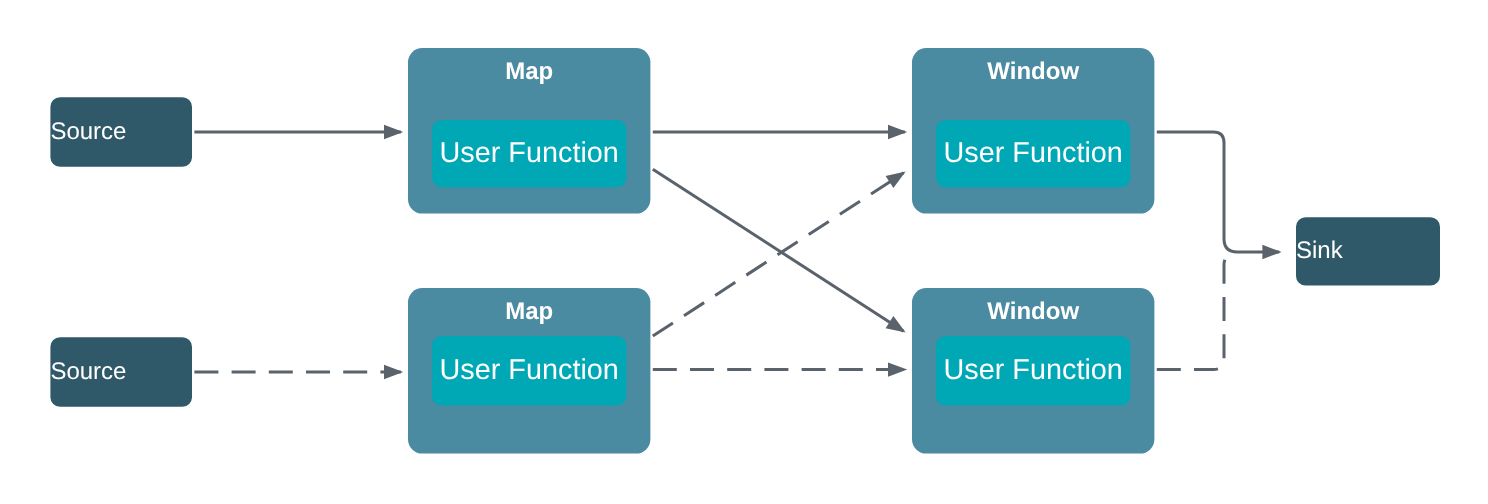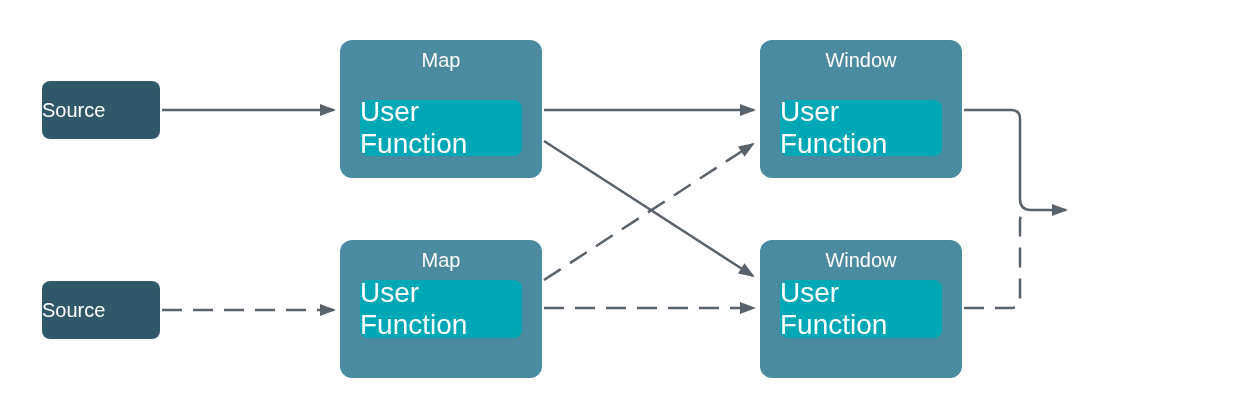--- a/index.html
+++ b/index.html
@@ -34,27 +34,28 @@
   }
   .node.operator{
     background:var(--node-medium);
     border-radius:12px;
   }
   .op-title{
     text-align:center;
     padding-top:9px;
     font-size:20px;
     color:var(--text);
+    font-weight:bold;
   }
   .uf{
     position:absolute;
     background:var(--node-accent);
     border-radius:8px;
     display:flex;align-items:center;justify-content:center;
-    font-size:28px;
+    font-size:24px;
     color:var(--text);
   }
   
   #source-top{left:42px;top:81px;width:118px;height:58px;}
   #source-bottom{left:42px;top:281px;width:118px;height:58px;}
   #map-top{left:340px;top:40px;width:202px;height:138px;}
   #map-top .uf{left:20px;top:60px;width:162px;height:56px;}
   #map-bottom{left:340px;top:240px;width:202px;height:138px;}
   #map-bottom .uf{left:20px;top:40px;width:162px;height:58px;}
   #window-top{left:760px;top:40px;width:202px;height:138px;}
@@ -121,14 +122,17 @@
     </div>
   </div>
 
   <div class="node operator" id="window-bottom">
     <div class="op-title">Window</div>
     <div class="uf">
       <span>User Function</span>
     </div>
   </div>
 
+  <div class="node terminal" id="sink">
+    <span>Sink</span>
+  </div>
 
 </div>
 
 </body></html>

